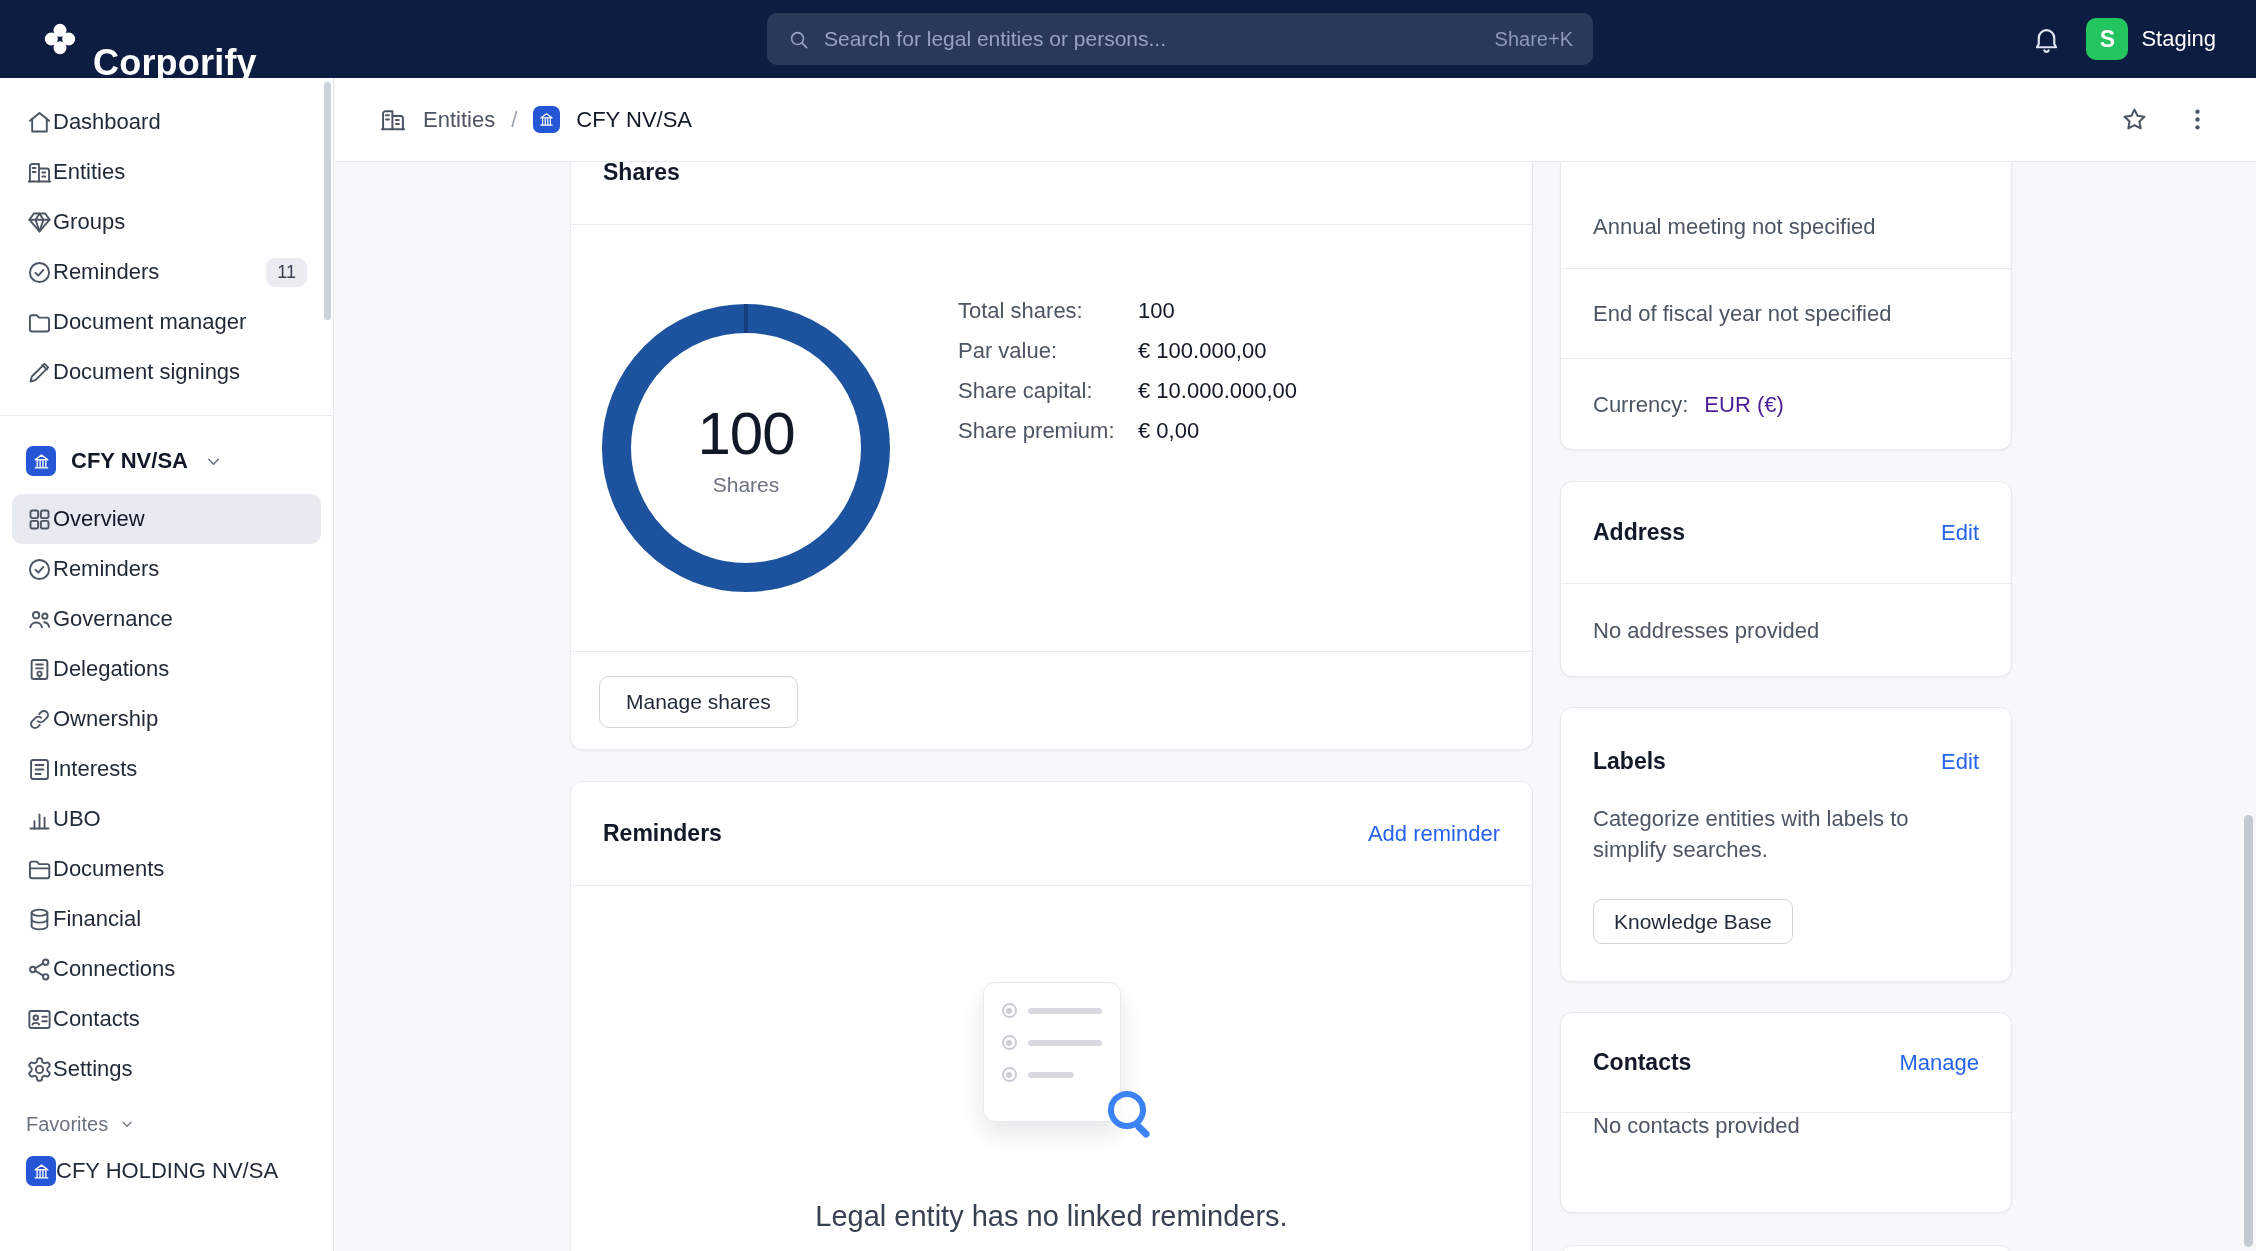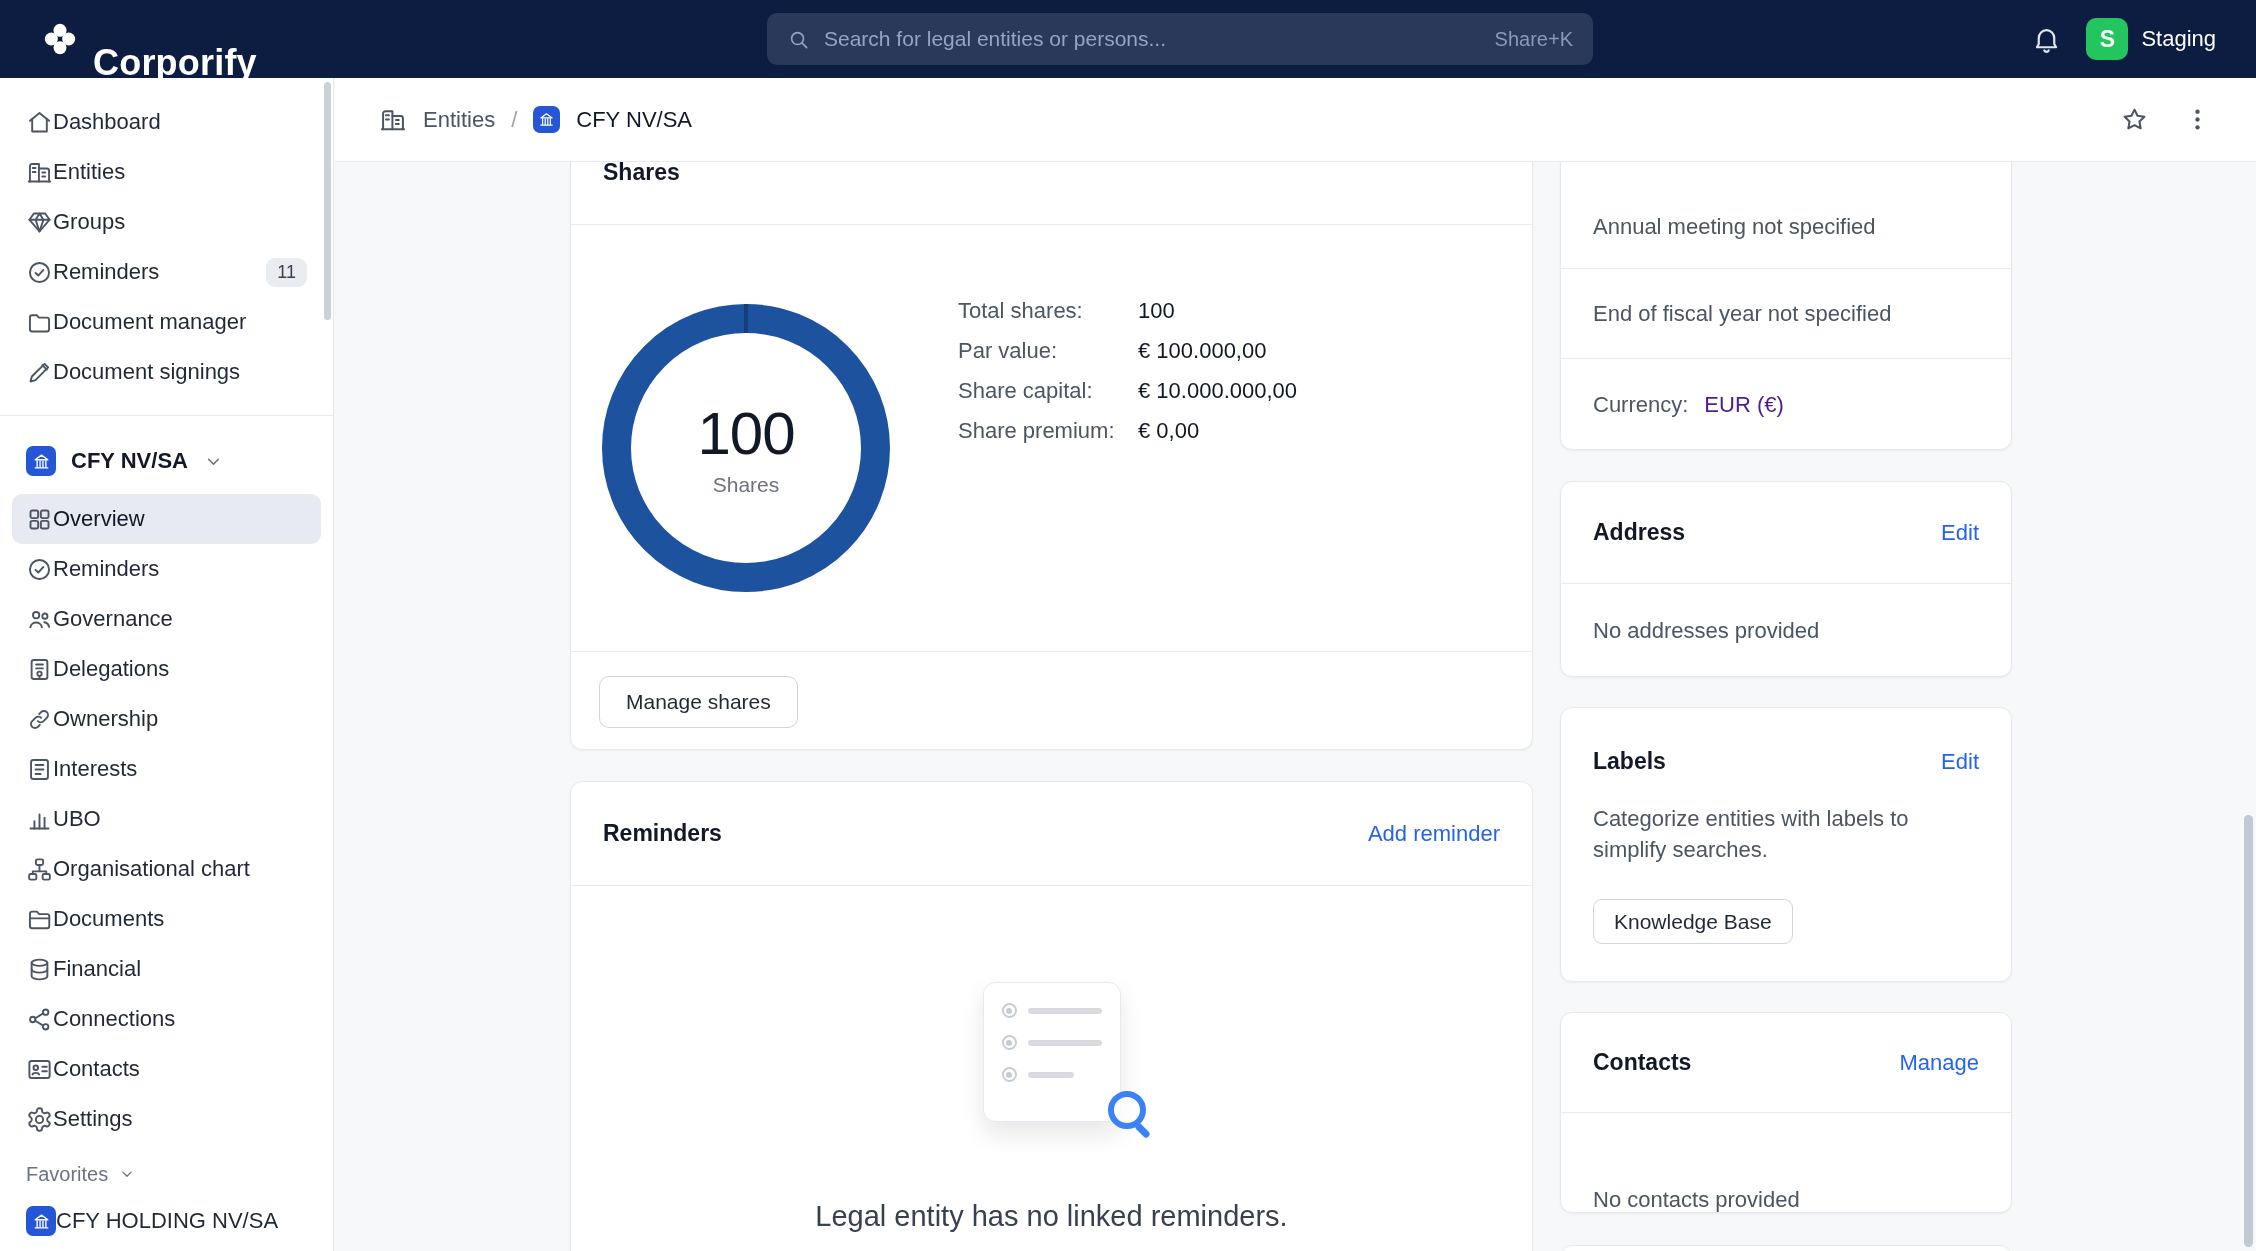--- a/index.html
+++ b/index.html
@@ -106,21 +106,21 @@
 
   .card.labels { margin-top:30px; height:275px; }
   .lab-head { padding:40px 32px 14px; display:flex; justify-content:space-between; align-items:center; }
   .lab-head h2 { font-size:23px; font-weight:600; color:#111827; line-height:27px; }
   .lab-desc { margin:14px 32px 0; width:360px; font-size:22px; line-height:31px; color:#4b5563; }
   .kb-btn { margin:34px 32px 0; height:45px; padding:0 20px; border:1px solid #d1d5db; border-radius:9px; background:#fff; font-size:21px; color:#1f2937; font-family:inherit; cursor:pointer; }
 
   .card.contactsc { margin-top:30px; height:201px; }
   .co-head { padding:36px 32px; border-bottom:1px solid #e9ebf0; display:flex; justify-content:space-between; align-items:center; }
   .co-head h2 { font-size:23px; font-weight:600; color:#111827; line-height:27px; }
-  .co-body { height:100px; display:flex; align-items:flex-end; padding:0 32px; color:#4b5563; font-size:22px; }
+  .co-body { height:100px; display:flex; align-items:flex-start; padding:0 32px; color:#4b5563; font-size:22px; }
 
   .card.sliver { margin-top:32px; height:50px; }
 
   .pg-thumb { position:absolute; right:3px; top:815px; width:9px; height:432px; background:#c3c9d2; border-radius:5px; z-index:50; cursor:pointer; }
 </style>
 </head>
 <body>
 
 <header class="topbar">
   <div class="brand">
@@ -299,31 +299,20 @@
         <span class="sb-label">Interests</span>
       </div>
       <div class="sb-item">
         <span class="sb-ic">
           <svg viewBox="0 0 24 24" fill="none" stroke="currentColor" stroke-width="1.7" stroke-linecap="round" stroke-linejoin="round">
             <path d="M4 20h16"></path>
             <path d="M7.5 20v-6.5M12 20V7.5M16.5 20v-9.5"></path>
           </svg>
         </span>
         <span class="sb-label">UBO</span>
-      </div>
-      <div class="sb-item">
-        <span class="sb-ic">
-          <svg viewBox="0 0 24 24" fill="none" stroke="currentColor" stroke-width="1.7" stroke-linecap="round" stroke-linejoin="round">
-            <rect x="8.8" y="3" width="6.4" height="5" rx="1.3"></rect>
-            <rect x="2.8" y="16" width="6.4" height="5" rx="1.3"></rect>
-            <rect x="14.8" y="16" width="6.4" height="5" rx="1.3"></rect>
-            <path d="M12 8v3.5M6 16v-2.3h12V16M12 11.5v2.2"></path>
-          </svg>
-        </span>
-        <span class="sb-label">Organisational chart</span>
       </div>
       <div class="sb-item">
         <span class="sb-ic">
           <svg viewBox="0 0 24 24" fill="none" stroke="currentColor" stroke-width="1.7" stroke-linecap="round" stroke-linejoin="round">
             <path d="M3.5 7a2 2 0 0 1 2-2h4.2l2 2.2h7a2 2 0 0 1 2 2v8.6a2 2 0 0 1-2 2H5.5a2 2 0 0 1-2-2z"></path>
             <path d="M3.5 11h17.2"></path>
           </svg>
         </span>
         <span class="sb-label">Documents</span>
       </div>

